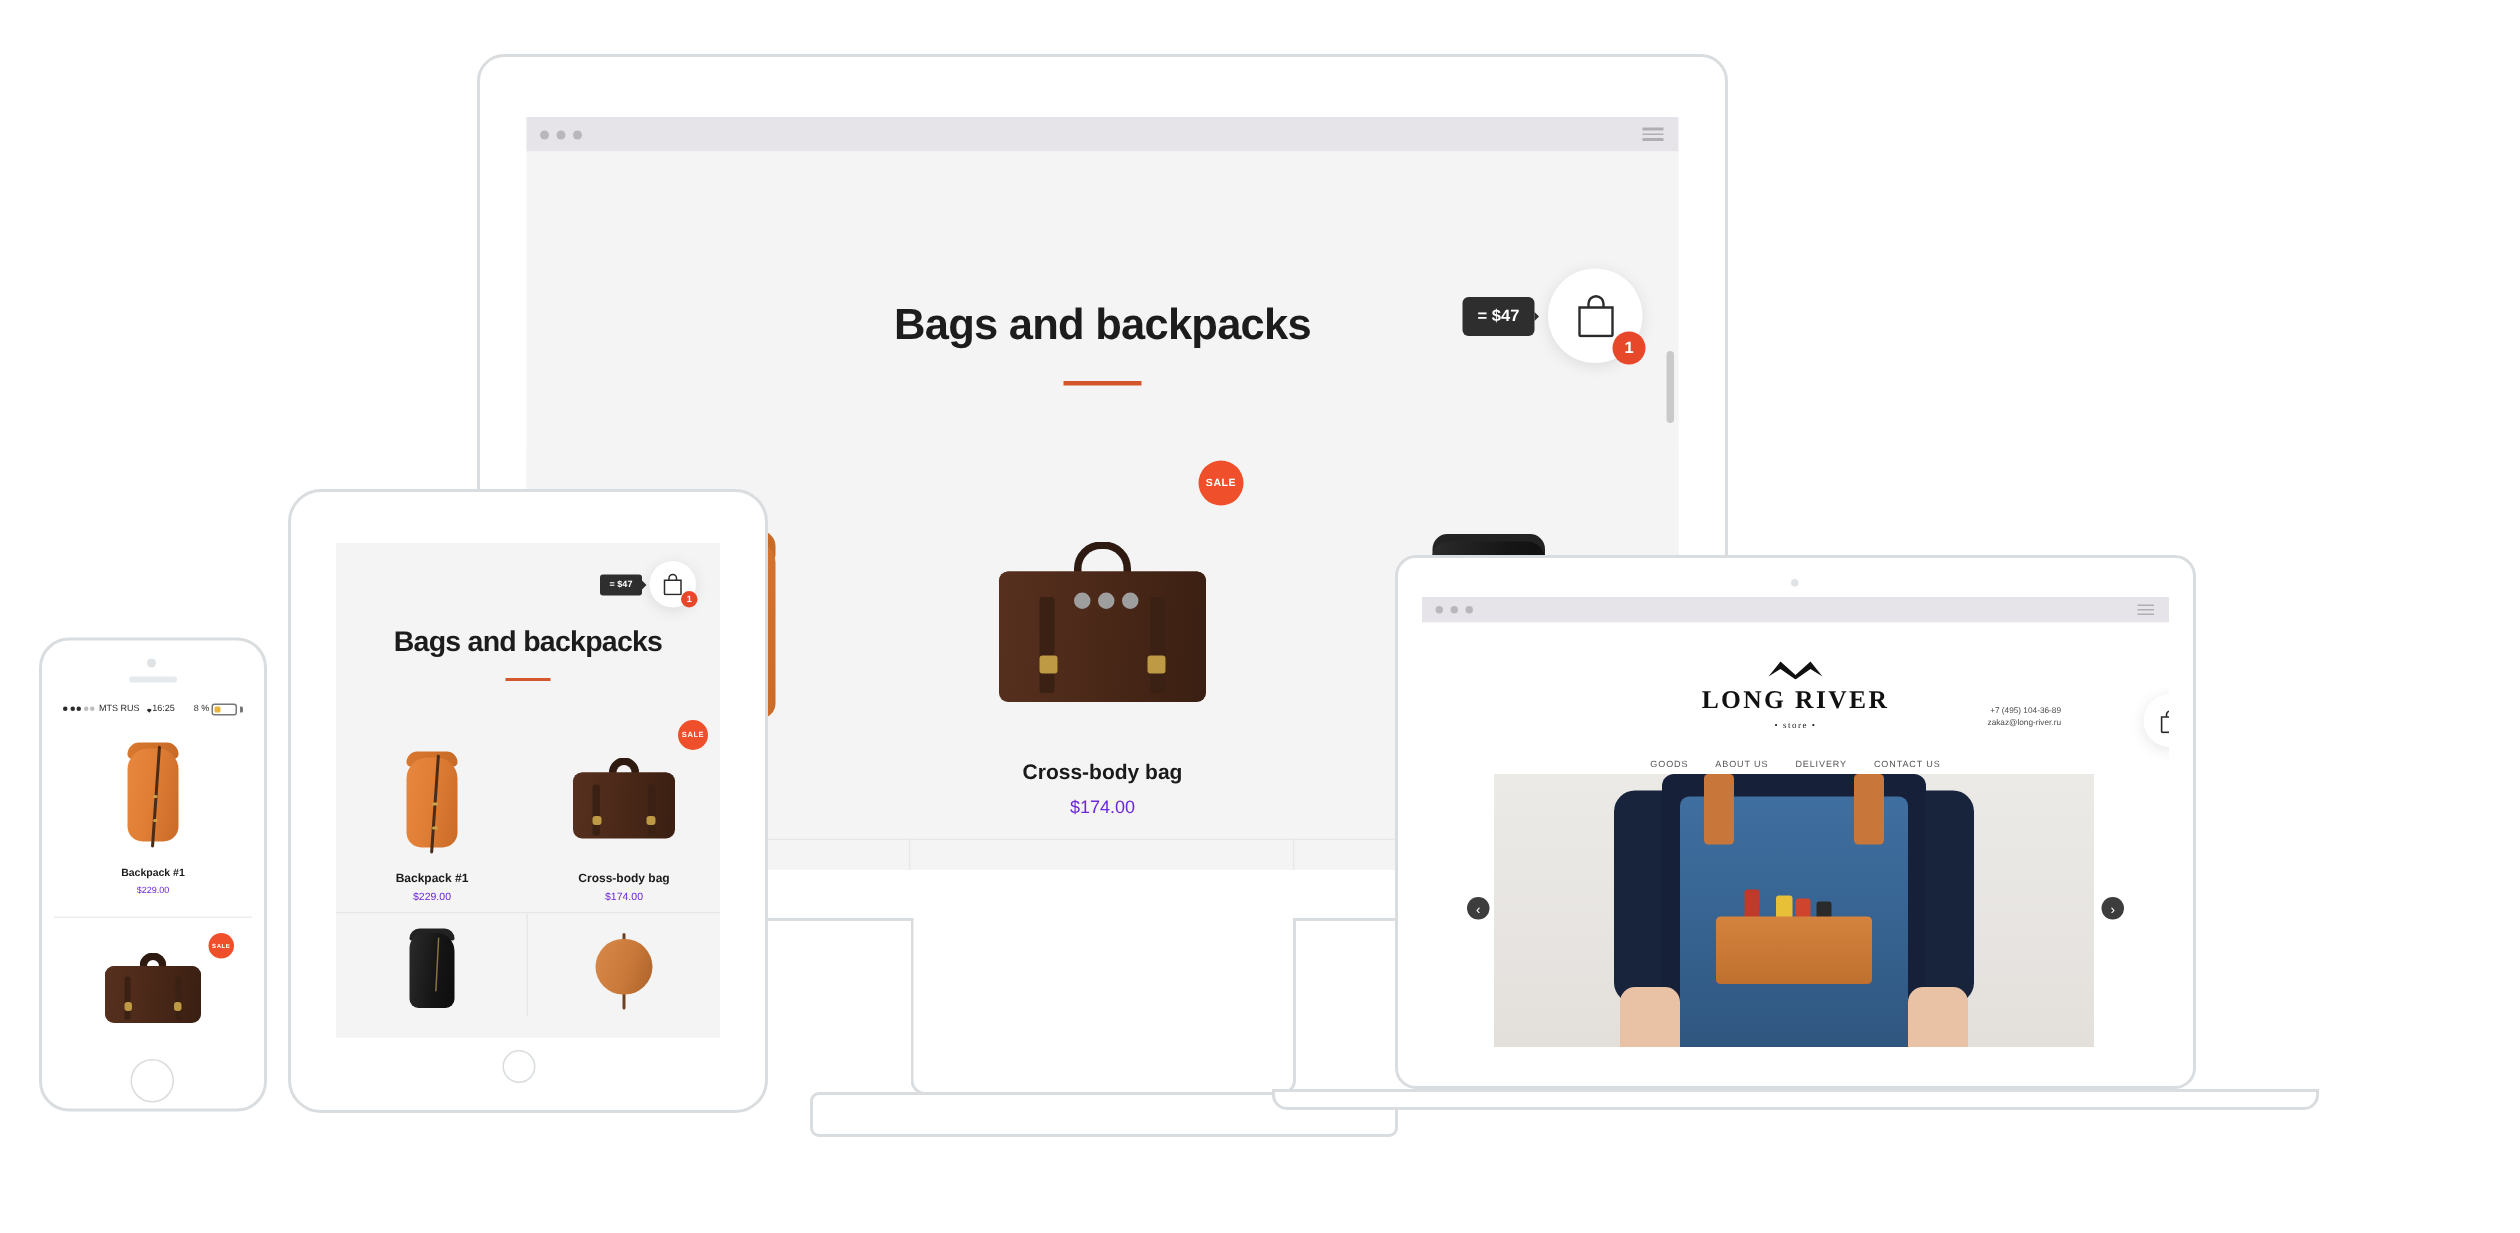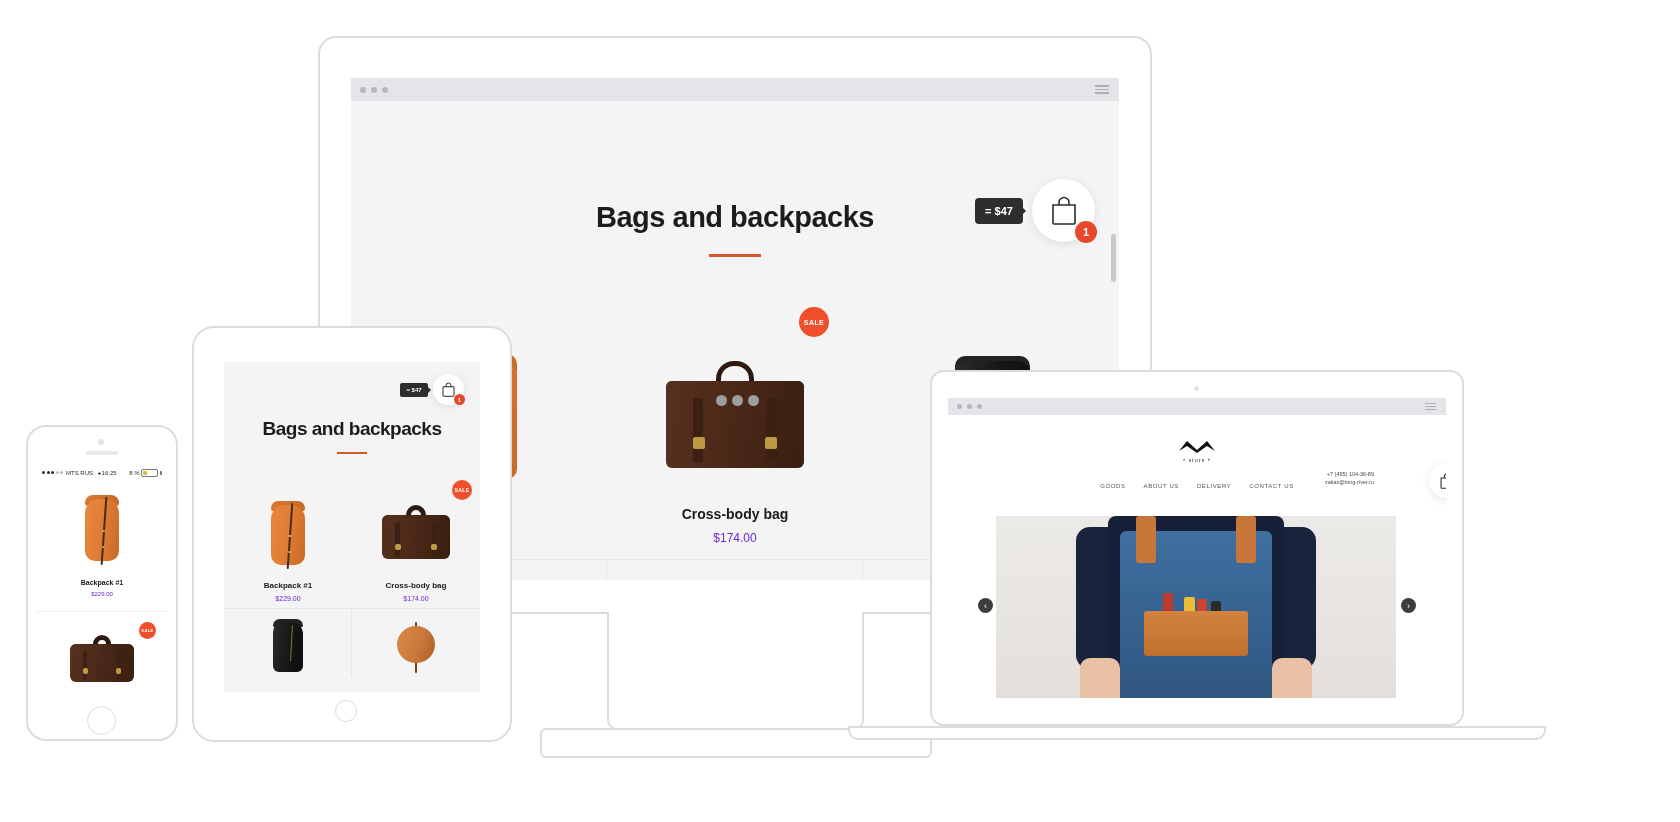--- a/index.html
+++ b/index.html
@@ -489,20 +489,21 @@
           <i style="width:11px;height:1.3px;"></i>
       </div>
     </div>
 
     <div class="page page-white" style="left:18px; top:45px; width:498px; height:283px;">
 
       <div style="padding-top:24px;">
         <svg class="logo-mark" width="40" height="14" viewBox="0 0 40 14">
           <path d="M2 12 L10 2 L20 11 L30 2 L38 12 L30 7 L20 14 L10 7 Z" fill="#111"></path>
         </svg>
+        <div class="brand" style="font-size:17px; letter-spacing:1.6px; margin-top:4px;">LONG RIVER</div>
         <div class="brand-sub" style="font-size:6px; letter-spacing:1px; margin-top:4px;">• store •</div>
       </div>
 
       <div class="contact" style="right:72px; top:56px; font-size:5.5px;">
         <div>+7 (495) 104-36-89</div>
         <div>zakaz@long-river.ru</div>
       </div>
 
       <div class="cart-circle" style="position:absolute; right:-18px; top:48px; width:35px; height:35px;">
         <svg width="14" height="16" viewBox="0 0 26 29">

